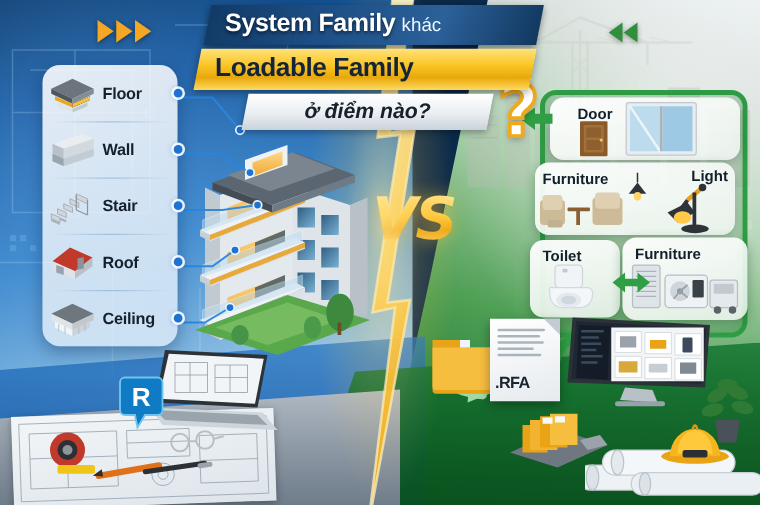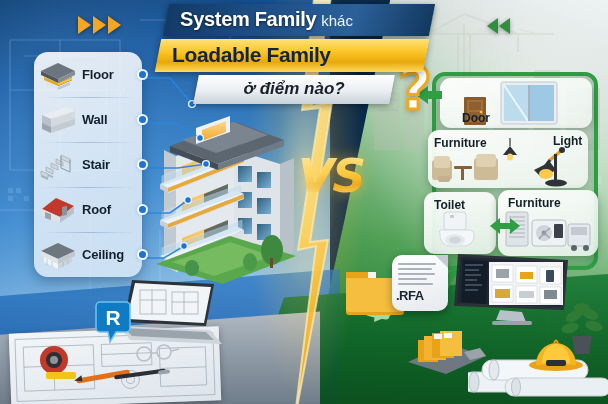--- a/index.html
+++ b/index.html
@@ -116,22 +116,22 @@
   
   .laptop{position:absolute;left:118px;top:278px;width:108px;height:72px;z-index:28;}
   .rbadge{position:absolute;left:92px;top:300px;width:42px;height:44px;z-index:30;}
   .bp-sheet{position:absolute;left:10px;top:330px;width:210px;height:74px;z-index:26;
     background:linear-gradient(170deg,#f3f6f8,#dde4ea);transform:rotate(-2deg);
     box-shadow:0 2px 7px rgba(0,0,0,.3);}
   .tools{position:absolute;left:18px;top:338px;width:180px;height:60px;z-index:29;}
 
   
   .folder-big{position:absolute;left:344px;top:262px;width:62px;height:54px;z-index:28;}
-  .rfa{position:absolute;left:392px;top:255px;width:56px;height:56px;z-index:29;
-    background:linear-gradient(165deg,#ffffff,#e6eaee);border-radius:10px;
+  .rfa{position:absolute;left:392px;top:255px;width:56px;height:66px;z-index:29;
+    background:linear-gradient(165deg,#ffffff,#e6eaee);border-radius:0;
     box-shadow:0 3px 8px rgba(0,0,0,.35);}
   .rfa:after{content:"";position:absolute;right:0;top:0;border-top:13px solid #c3ccd4;border-left:13px solid transparent;}
   .rfa .lines{position:absolute;left:6px;top:8px;right:8px;}
   .rfa .ln{height:2px;background:#aab4bd;margin-bottom:3px;border-radius:1px;}
   .rfa .ext{position:absolute;left:4px;bottom:8px;font-size:13px;font-weight:bold;color:#1a2531;letter-spacing:-.5px;}
   .monitor{position:absolute;left:452px;top:252px;width:118px;height:78px;z-index:27;}
   .crate{position:absolute;left:404px;top:330px;width:86px;height:46px;z-index:28;}
   .hat{position:absolute;left:528px;top:336px;width:56px;height:36px;z-index:30;}
   .rolls{position:absolute;left:468px;top:352px;width:140px;height:48px;z-index:29;}
 
@@ -414,21 +414,21 @@
       <ellipse cx="98" cy="162" rx="7" ry="9" fill="#4b9a49"></ellipse>
       <ellipse cx="40" cy="168" rx="7" ry="8" fill="#46934a"></ellipse>
     </g>
   </svg>
 
   <div class="vs">VS</div>
 
   <div class="rframe"></div>
 
   <div class="rcard rc1"></div>
-  <div class="rlab" style="left:462px;top:84px;margin-top:27px;">Door</div>
+  <div class="rlab" style="left:462px;top:84px;">Door</div>
   <svg class="rico" style="left:462px;top:96px;width:26px;height:30px;" viewBox="0 0 26 30">
     <rect x="2" y="1" width="22" height="28" rx="1" fill="#8a5a2b"></rect>
     <rect x="5" y="4" width="16" height="22" rx="1" fill="#a4703a"></rect>
     <rect x="7" y="6" width="12" height="8" fill="#8e5f2f"></rect>
     <rect x="7" y="16" width="12" height="8" fill="#8e5f2f"></rect>
     <circle cx="19" cy="16" r="1.3" fill="#e8c766"></circle>
   </svg>
   <svg class="rico" style="left:500px;top:80px;width:58px;height:46px;" viewBox="0 0 58 46">
     <rect x="1" y="2" width="56" height="42" rx="2" fill="#e9edf0" stroke="#c0c8cf"></rect>
     <rect x="4" y="5" width="24" height="36" fill="#bcdcee"></rect>

